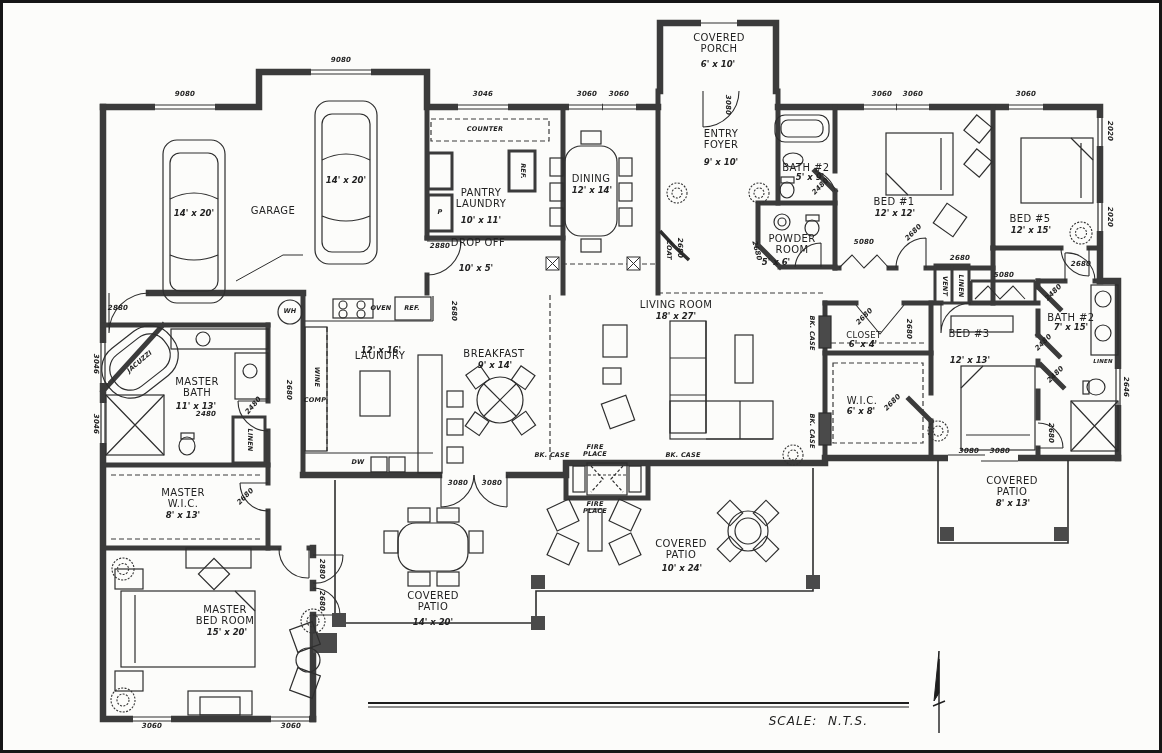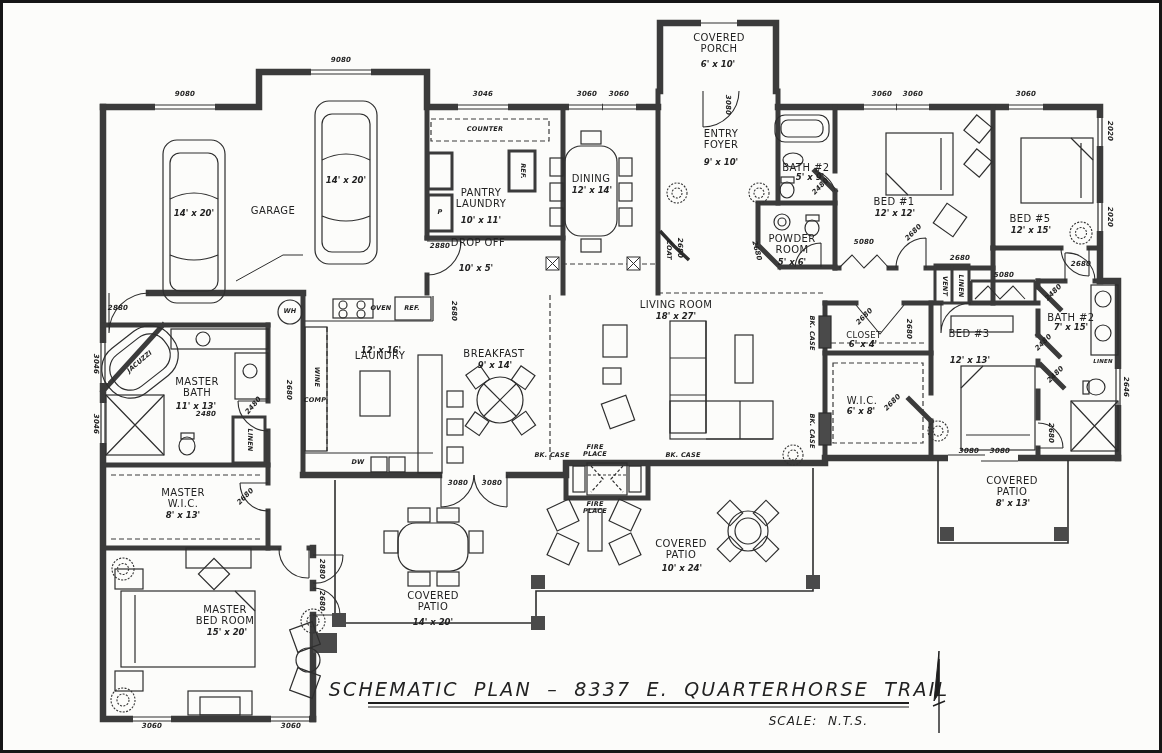--- a/index.html
+++ b/index.html
@@ -351,21 +351,21 @@
 LAUNDRY</div>
 <div class="lbl room-dims" style="left:478px;top:218px">10' x 11'</div>
 <div class="lbl room-name" style="left:475px;top:239px">DROP OFF</div>
 <div class="lbl room-dims" style="left:473px;top:266px">10' x 5'</div>
 <div class="lbl room-name" style="left:588px;top:175px">DINING</div>
 <div class="lbl room-dims" style="left:589px;top:188px">12' x 14'</div>
 <div class="lbl room-name" style="left:803px;top:164px">BATH #2</div>
 <div class="lbl room-dims" style="left:807px;top:175px">5' x 9'</div>
 <div class="lbl room-name" style="left:789px;top:241px">POWDER
 ROOM</div>
-<div class="lbl room-dims" style="left:789px;top:260px">5' x 6'</div>
+<div class="lbl room-dims" style="left:773px;top:260px">5' x 6'</div>
 <div class="lbl room-name" style="left:891px;top:198px">BED #1</div>
 <div class="lbl room-dims" style="left:892px;top:211px">12' x 12'</div>
 <div class="lbl room-name" style="left:1027px;top:215px">BED #5</div>
 <div class="lbl room-dims" style="left:1028px;top:228px">12' x 15'</div>
 <div class="lbl room-name" style="left:673px;top:301px">LIVING ROOM</div>
 <div class="lbl room-dims" style="left:673px;top:314px">18' x 27'</div>
 <div class="lbl room-name" style="left:377px;top:352px">LAUNDRY</div>
 <div class="lbl room-dims" style="left:378px;top:348px">12' x 16'</div>
 <div class="lbl room-name" style="left:491px;top:350px">BREAKFAST</div>
 <div class="lbl room-dims" style="left:492px;top:363px">9' x 14'</div>
@@ -458,17 +458,16 @@
 <div class="lbl fix tiny" style="left:1100px;top:358px">LINEN</div>
 <div class="lbl fix r90" style="left:808px;top:330px">BK. CASE</div>
 <div class="lbl fix r90" style="left:808px;top:428px">BK. CASE</div>
 <div class="lbl fix" style="left:549px;top:453px">BK. CASE</div>
 <div class="lbl fix" style="left:680px;top:453px">BK. CASE</div>
 <div class="lbl fix" style="left:592px;top:448px">FIRE
 PLACE</div>
 <div class="lbl fix" style="left:592px;top:505px">FIRE
 PLACE</div>
 
-<div class="lbl title" style="left:636px;top:686px">SCHEMATIC PLAN  –  8337 E. QUARTERHORSE TRAIL</div>
 <div class="lbl scale" style="left:790px;top:719px">SCALE:</div>
 <div class="lbl scale" style="left:845px;top:719px">N.T.S.</div>
 
 </div>
 
 </body></html>

